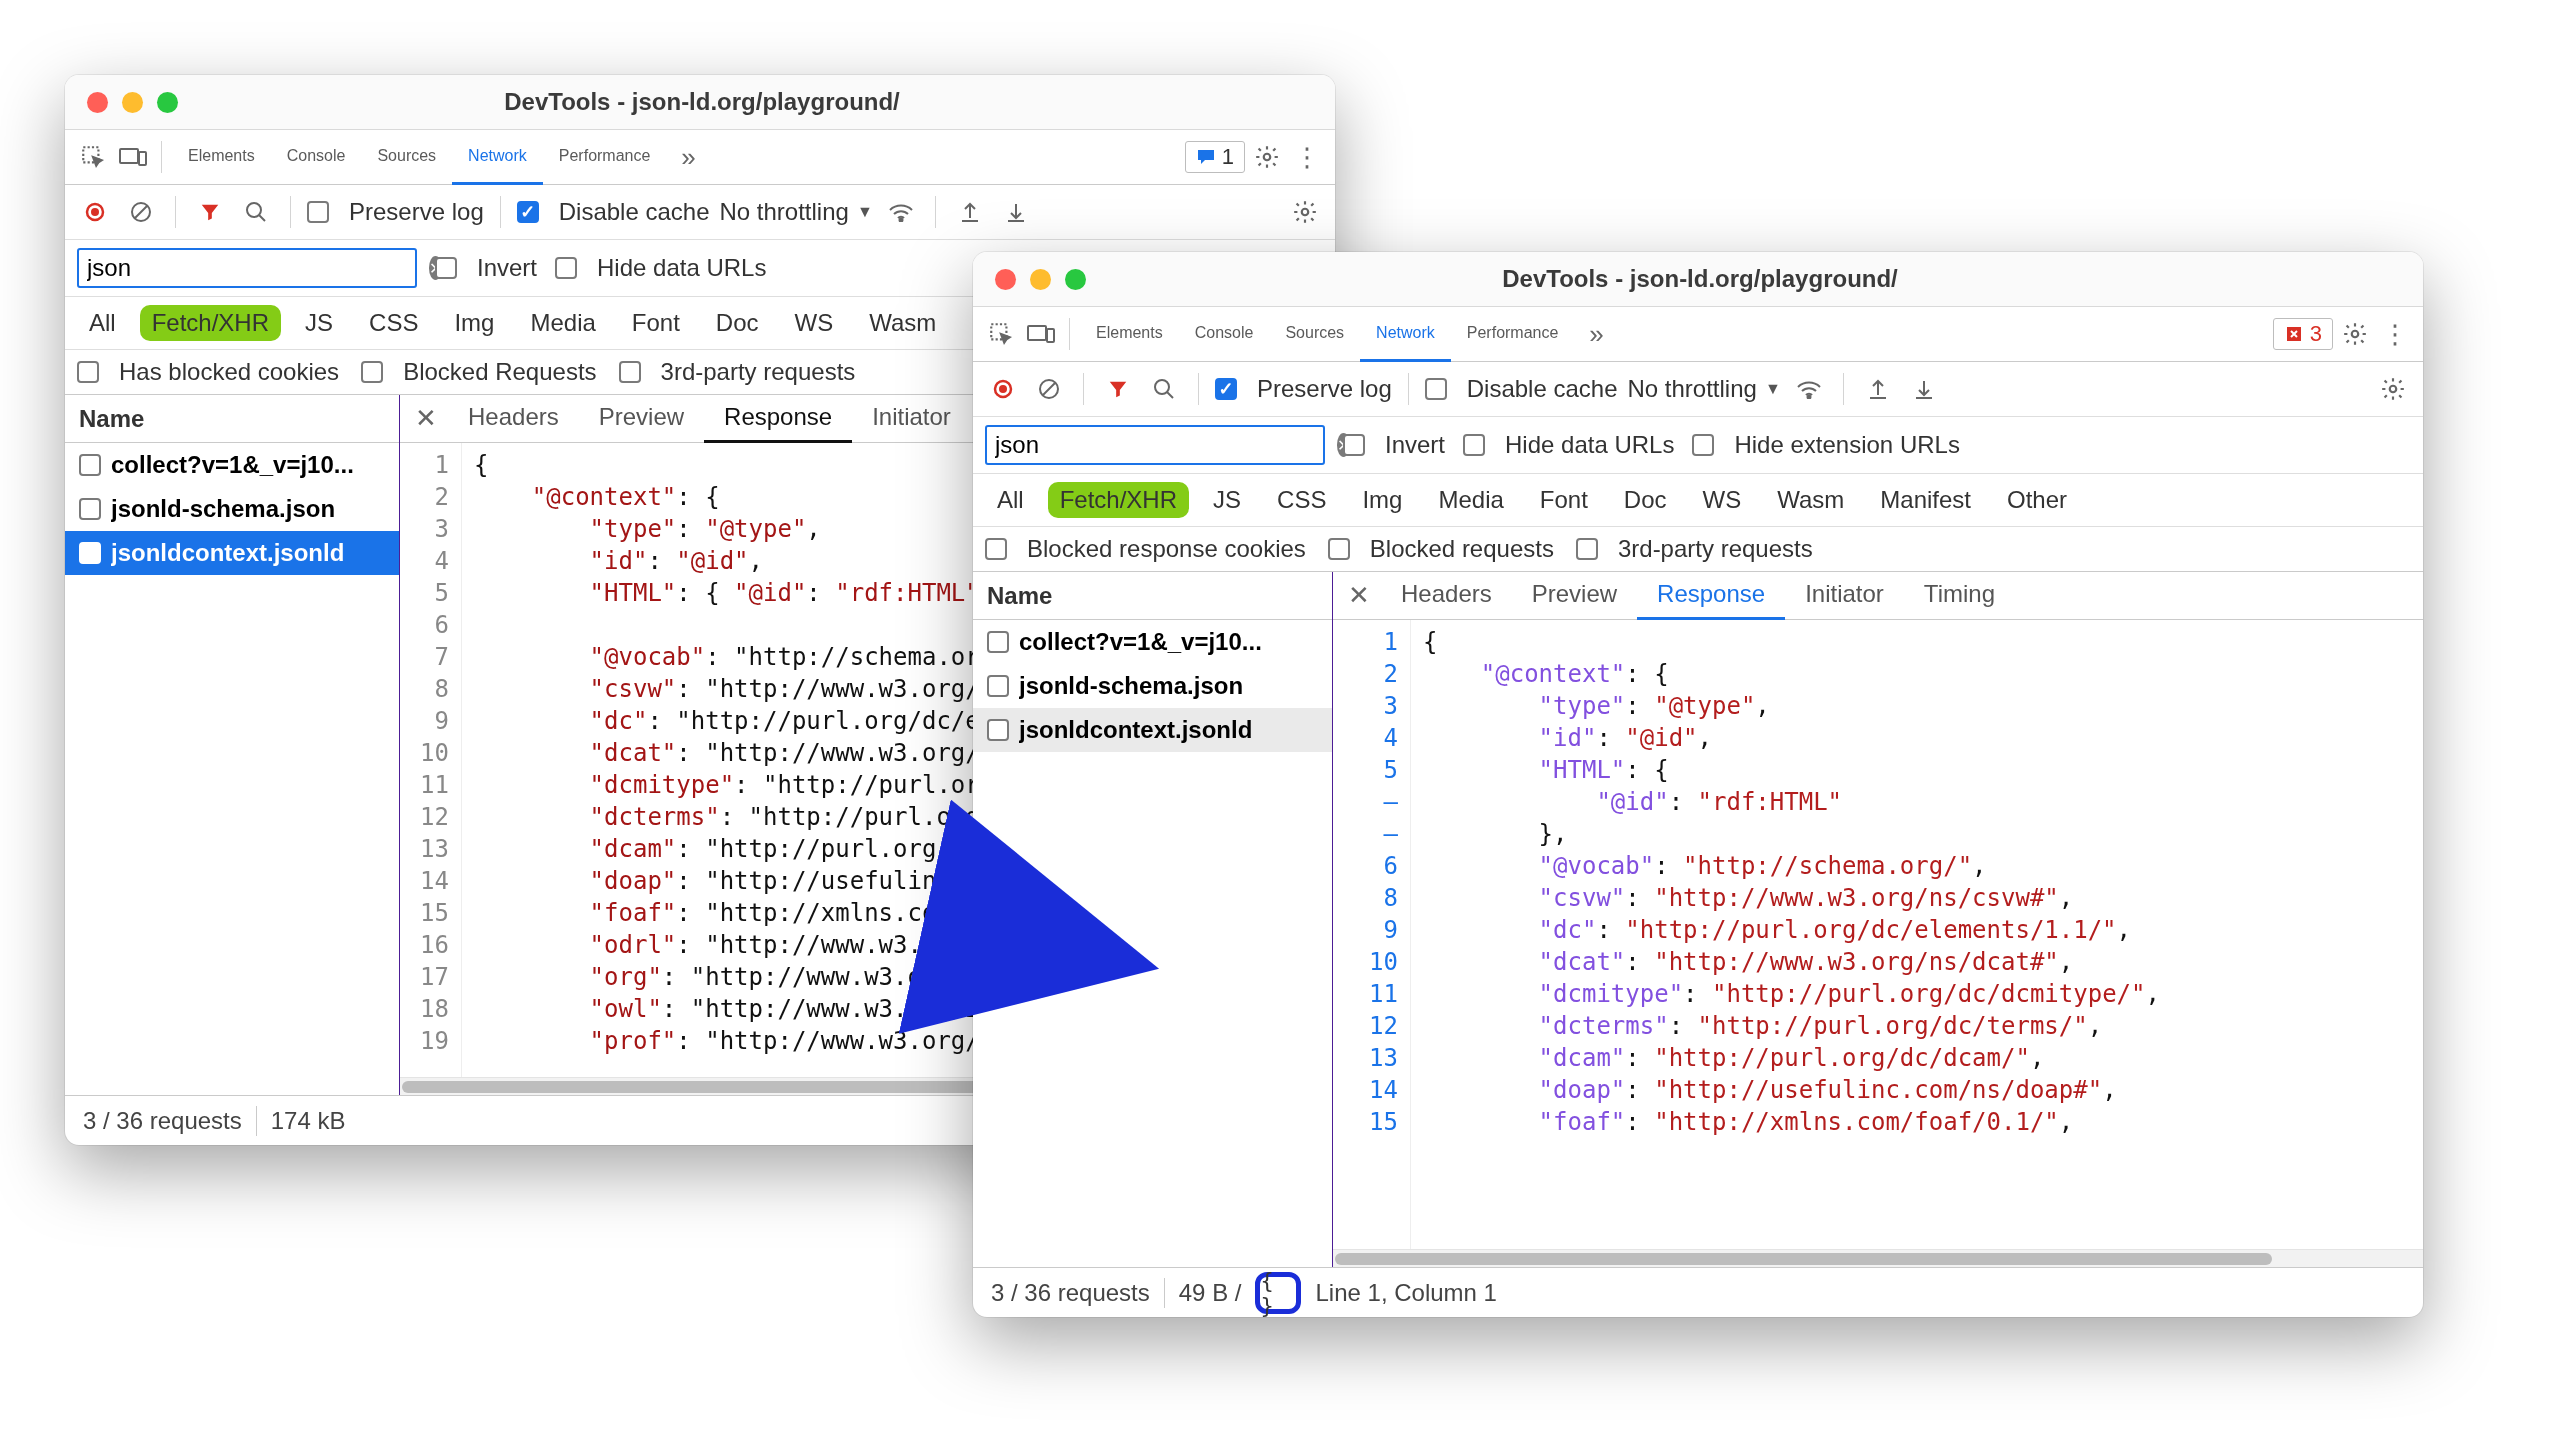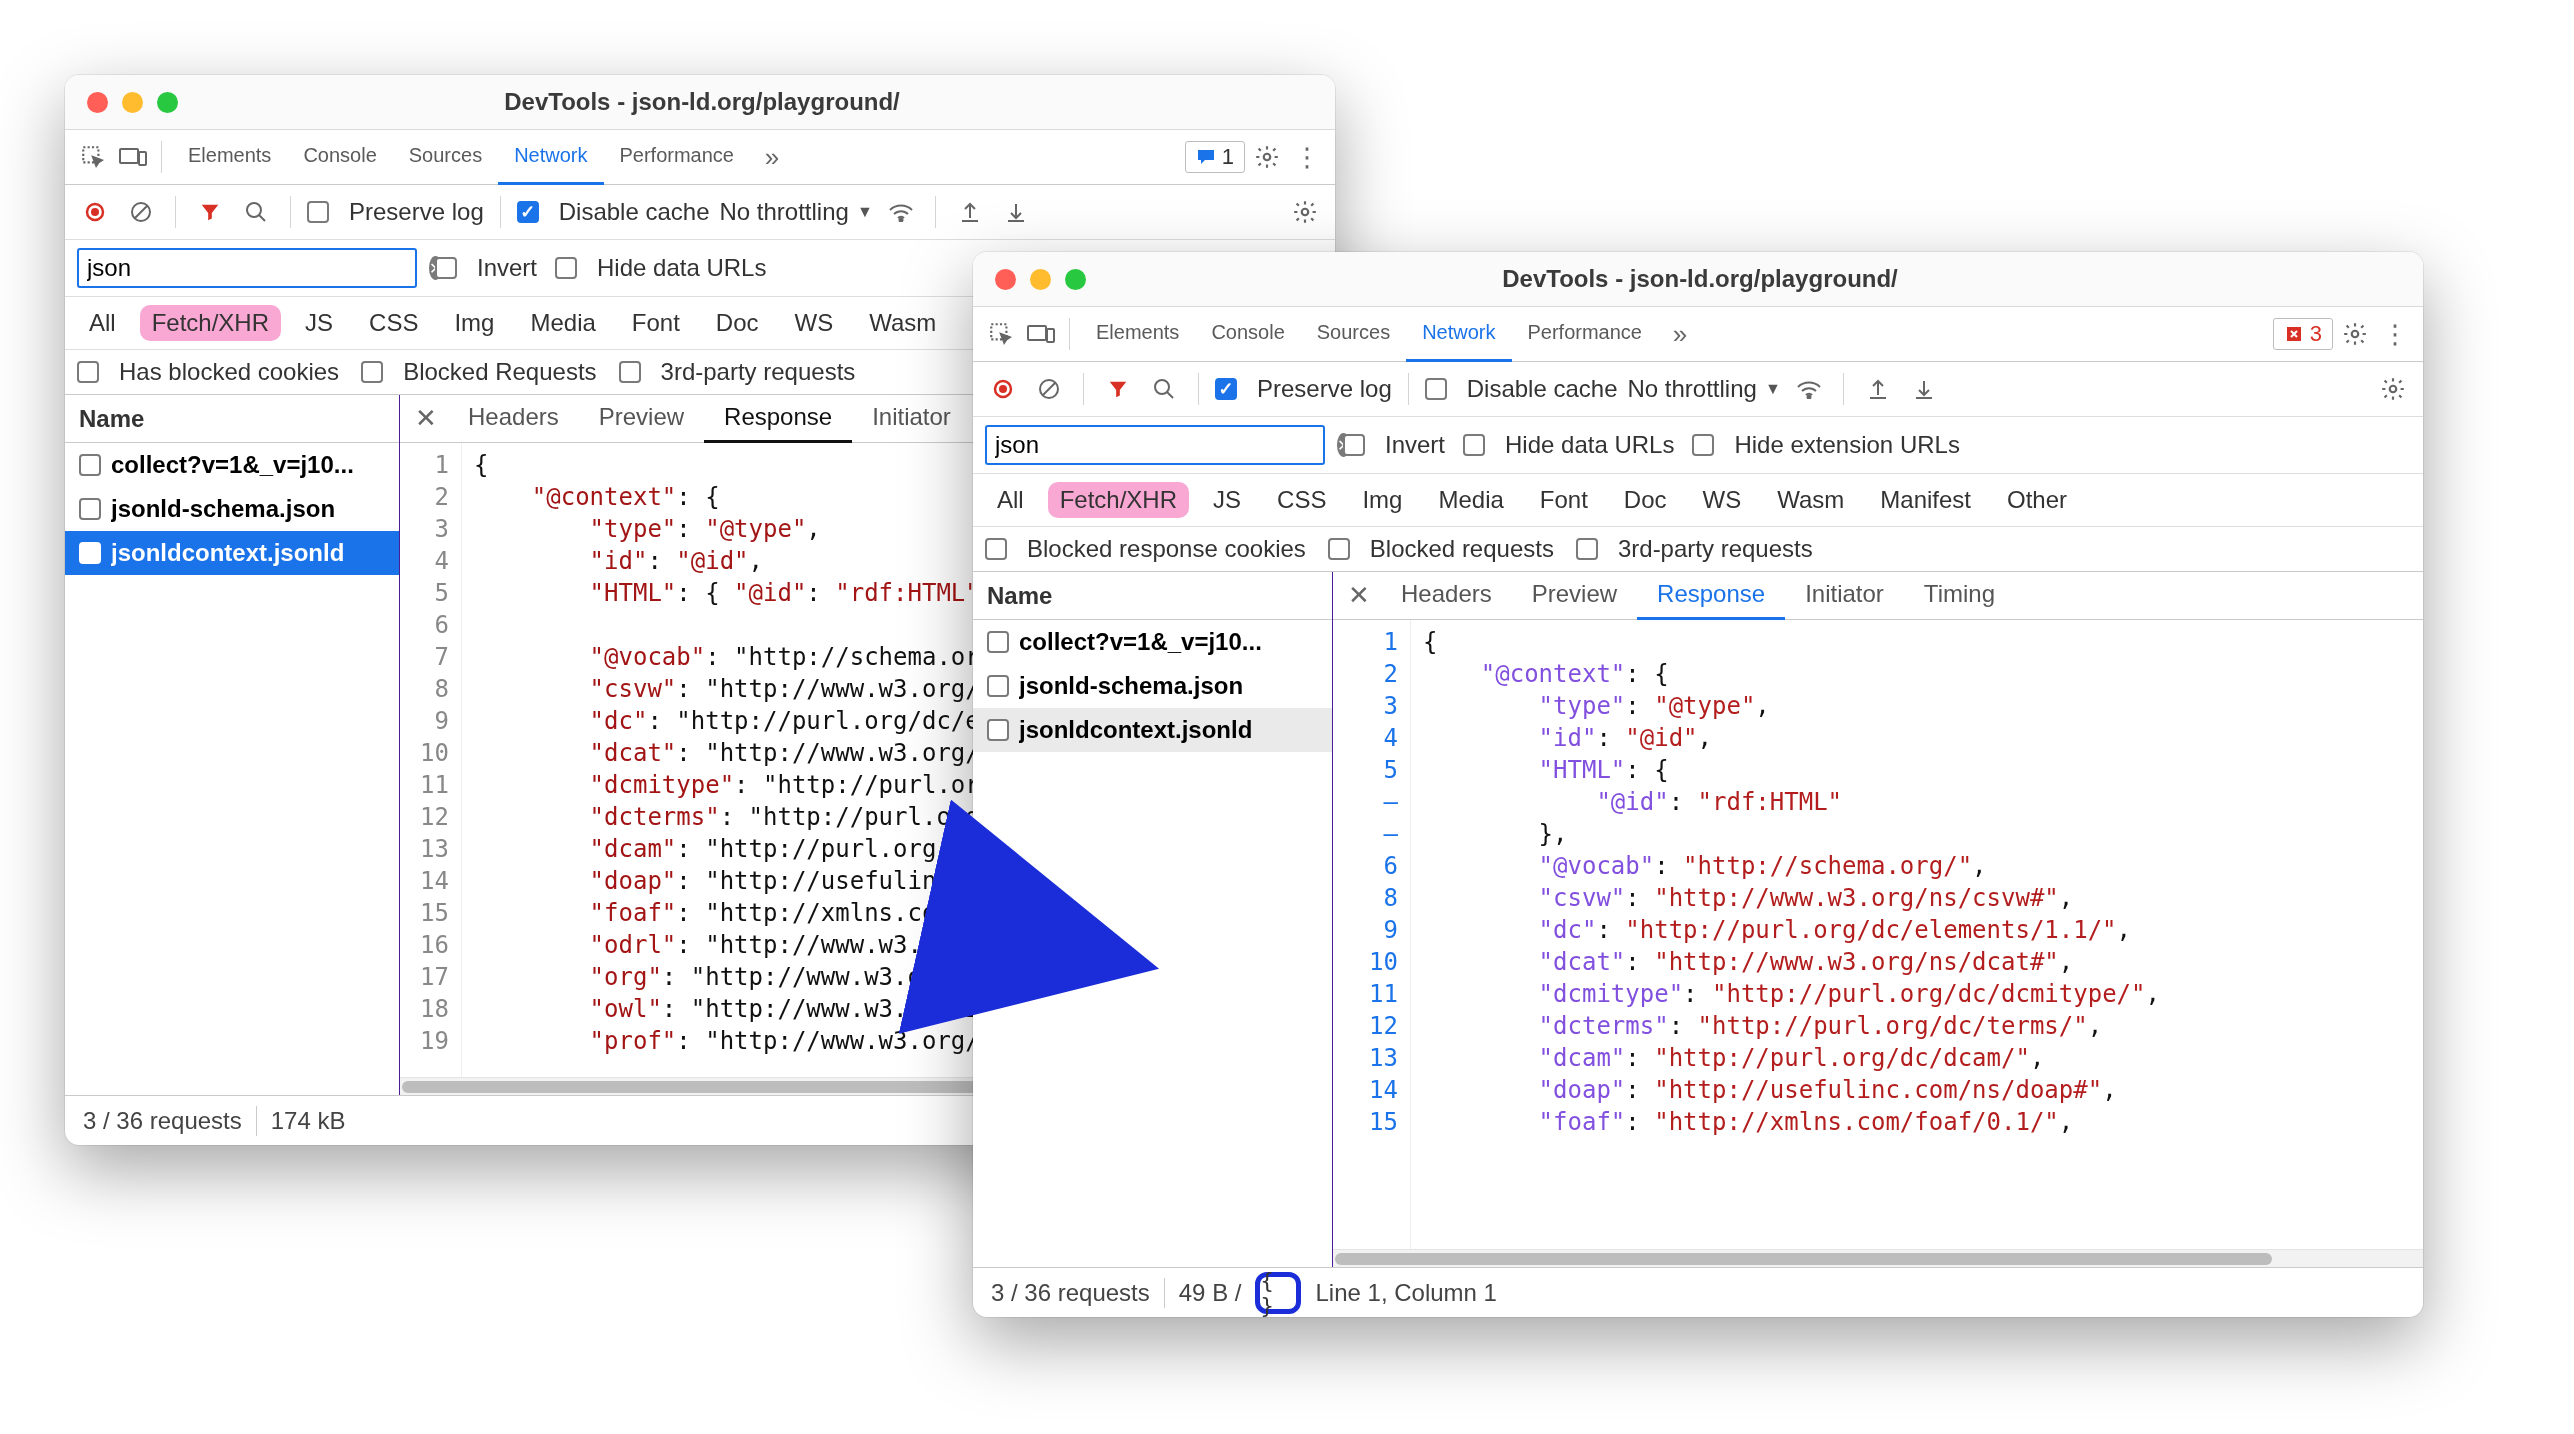--- a/index.html
+++ b/index.html
@@ -34,21 +34,21 @@
 .traffic { display: flex; gap: 14px; padding-left: 22px; }
 .tl { width: 21px; height: 21px; border-radius: 50%; }
 .tl.red { background: #ff5f57; } .tl.yel { background: #febc2e; } .tl.grn { background: #28c840; }
 .title { position: absolute; left: 4px; right: 0; text-align: center; font-size: 24px; font-weight: 600; color: #3a3a3a; pointer-events: none; }
 
 .tabbar {
   height: 55px; display: flex; align-items: center; border-bottom: 1px solid #cacaca; padding: 0 10px; gap: 4px;
 }
 .tabbar .icon-btn, .toolbar .icon-btn { width: 36px; height: 36px; display: flex; align-items: center; justify-content: center; color: #5a5a5a; cursor: pointer; }
 .tabbar .sep, .toolbar .sep { width: 1px; height: 32px; background: #d4d4d4; margin: 0 6px; }
-.tab { padding: 0 16px; height: 55px; display: flex; align-items: center; font-size: 20px; color: #5a5a5a; cursor: pointer; border-bottom: 3px solid transparent; }
+.tab { padding: 0 16px; height: 55px; display: flex; align-items: center; font-size: 16px; color: #5a5a5a; cursor: pointer; border-bottom: 3px solid transparent; }
 .tab.active { color: #1a73e8; border-bottom-color: #1a73e8; }
 .tabbar .spacer { flex: 1; }
 .badge-box { display: flex; align-items: center; gap: 6px; padding: 2px 10px; border: 1px solid #bdbdbd; border-radius: 3px; font-size: 22px; color: #333; }
 .badge-box.err { color: #d93025; }
 .badge-box .msgicon { width: 20px; height: 20px; }
 
 .toolbar {
   height: 55px; display: flex; align-items: center; border-bottom: 1px solid #dedede; padding: 0 12px; gap: 10px; font-size: 24px; color: #333;
 }
 .chk { width: 22px; height: 22px; border: 2px solid #7a7a7a; border-radius: 4px; display: inline-flex; align-items: center; justify-content: center; background: #fff; flex-shrink: 0; }
@@ -63,21 +63,21 @@
   border-bottom: 1px solid #dedede;
 }
 .searchbox {
   display: flex; align-items: center; border: 2px solid #1a73e8; border-radius: 3px; padding: 4px 8px; width: 340px; background: #fff; gap: 32px;
 }
 .searchbox input { border: none; outline: none; font-size: 24px; flex: 1; background: transparent; }
 .clearbtn { width: 24px; height: 24px; border-radius: 50%; background: #7a7a7a; color: #fff; font-size: 16px; display: flex; align-items: center; justify-content: center; cursor: pointer; }
 
 .typerow { display: flex; align-items: center; gap: 12px; padding: 8px 12px; font-size: 24px; color: #333; flex-wrap: wrap; border-bottom: 1px solid #dedede; }
 .typerow .pill { padding: 4px 12px; border-radius: 10px; cursor: pointer; }
-.typerow .pill.active { background: #f9a8d4; }
+.typerow .pill.active { background: #84cc16; }
 
 .optrow { display: flex; align-items: center; gap: 22px; padding: 8px 12px; font-size: 24px; color: #333; border-bottom: 1px solid #cacaca; flex-wrap: wrap; }
 
 .split { flex: 1; display: flex; min-height: 0; }
 .reqlist { width: 335px; border-right: 1px solid #4c1d95; display: flex; flex-direction: column; font-weight: bold; }
 .reqlist.wide { width: 360px; }
 .reqlist .hdr { height: 48px; display: flex; align-items: center; padding: 0 14px; font-size: 24px; color: #333; border-bottom: 1px solid #cacaca; }
 .reqlist .row { display: flex; align-items: center; gap: 10px; padding: 8px 14px; font-size: 24px; cursor: pointer; }
 .reqlist .row.sel { background: #1a73e8; color: #fff; }
 .reqlist .row.sel .chk { border-color: #fff; }

